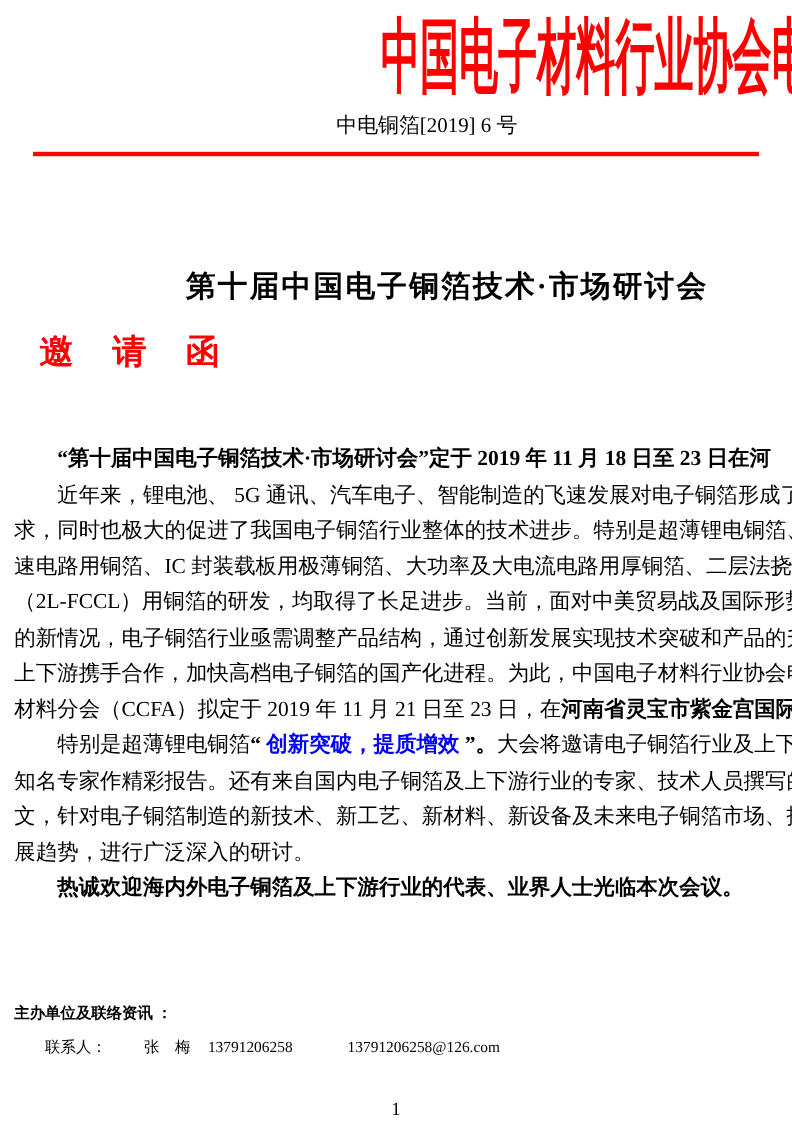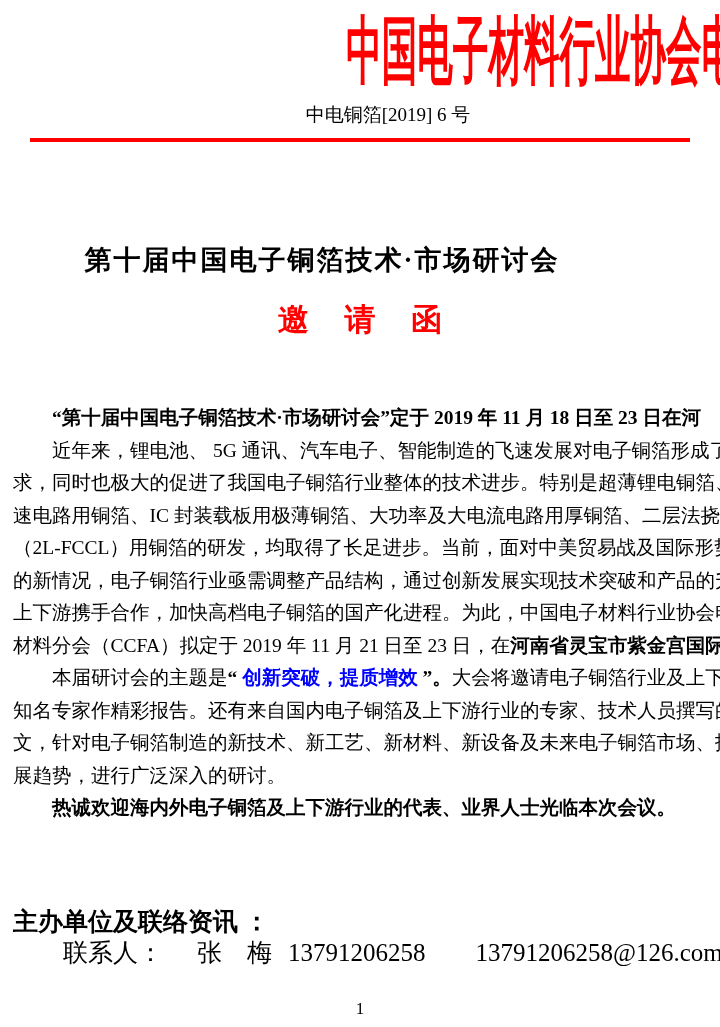--- a/index.html
+++ b/index.html
@@ -42,31 +42,31 @@
   .red-rule {
     position: absolute;
     top: 138px; left: 30px;
     width: 660px; height: 4px;
     background: var(--accent_red, #FF0000);
   }
   .conf-title {
     position: absolute;
     top: 243px; left: 0;
     width: 644px;
-    text-align: center;
+    text-align: right;
     font-size: 27px;
     line-height: 34px;
     font-weight: 600;
     letter-spacing: 2px;
   }
   .invite-title {
     position: absolute;
     top: 300px; left: 0;
     width: 720px;
-    text-align: center;
+    text-align: left;
     font-size: 31px;
     line-height: 40px;
     font-weight: bold;
     color: var(--accent_red, #FF0000);
     letter-spacing: 1.15em;
     text-indent: 1.15em;
   }
   .body-block {
     position: absolute;
     top: 402px; left: 13px;
@@ -78,21 +78,21 @@
     line-height: 32.5px;
     white-space: nowrap;
   }
   .ind  { text-indent: 2em; }
   .bold { font-weight: bold; }
   .blue { color: var(--highlight_blue, #0000FF); font-weight: bold; }
   .footer-block {
     position: absolute;
     top: 906px; left: 13px;
     width: 697px;
-    font-size: 25px;
+    font-size: 14px;
   }
   .footer-line { height: 31px; line-height: 31px; white-space: nowrap; }
   .f-ind { padding-left: 2em; }
   .gap-sm { margin-left: 16px; }
   .gap-md { margin-left: 34px; }
   .gap-lg { margin-left: 50px; margin-top: 29px; }
   .page-number {
     position: absolute;
     top: 998px; left: 0;
     width: 720px;
@@ -121,21 +121,21 @@
     <div class="doc-line ind bold">“第十届中国电子铜箔技术·市场研讨会”定于 2019 年 11 月 18 日至 23 日在河</div>
 
     <div class="doc-line ind">近年来，锂电池、 5G 通讯、汽车电子、智能制造的飞速发展对电子铜箔形成了巨大需</div>
     <div class="doc-line">求，同时也极大的促进了我国电子铜箔行业整体的技术进步。特别是超薄锂电铜箔、高频高</div>
     <div class="doc-line">速电路用铜箔、IC 封装载板用极薄铜箔、大功率及大电流电路用厚铜箔、二层法挠性覆铜板</div>
     <div class="doc-line">（2L-FCCL）用铜箔的研发，均取得了长足进步。当前，面对中美贸易战及国际形势复杂多变</div>
     <div class="doc-line">的新情况，电子铜箔行业亟需调整产品结构，通过创新发展实现技术突破和产品的升级换代，</div>
     <div class="doc-line">上下游携手合作，加快高档电子铜箔的国产化进程。为此，中国电子材料行业协会电子铜箔</div>
     <div class="doc-line"><span>材料分会（CCFA）拟定于 2019 年 11 月 21 日至 23 日，在</span><span class="bold">河南省灵宝市紫金宫国际大酒店</span></div>
 
-    <div class="doc-line ind"><span>本届研讨会的主题是</span><span class="bold">“</span> <span class="blue">创新突破，提质增效</span> <span class="bold">”。</span><span>大会将邀请电子铜箔行业及上下游的</span></div>
+    <div class="doc-line ind"><span>特别是超薄锂电铜箔</span><span class="bold">“</span> <span class="blue">创新突破，提质增效</span> <span class="bold">”。</span><span>大会将邀请电子铜箔行业及上下游的</span></div>
     <div class="doc-line">知名专家作精彩报告。还有来自国内电子铜箔及上下游行业的专家、技术人员撰写的优秀论</div>
     <div class="doc-line">文，针对电子铜箔制造的新技术、新工艺、新材料、新设备及未来电子铜箔市场、技术的发</div>
     <div class="doc-line">展趋势，进行广泛深入的研讨。</div>
 
     <div class="doc-line ind bold">热诚欢迎海内外电子铜箔及上下游行业的代表、业界人士光临本次会议。</div>
   </div>
 
   <div class="footer-block">
     <div class="footer-line bold">主办单位及联络资讯 ：</div>
     <div class="footer-line f-ind"><span>联系人：</span><span class="gap-md">张　梅</span><span class="gap-sm">13791206258</span><span class="gap-lg">13791206258@126.com</span></div>

